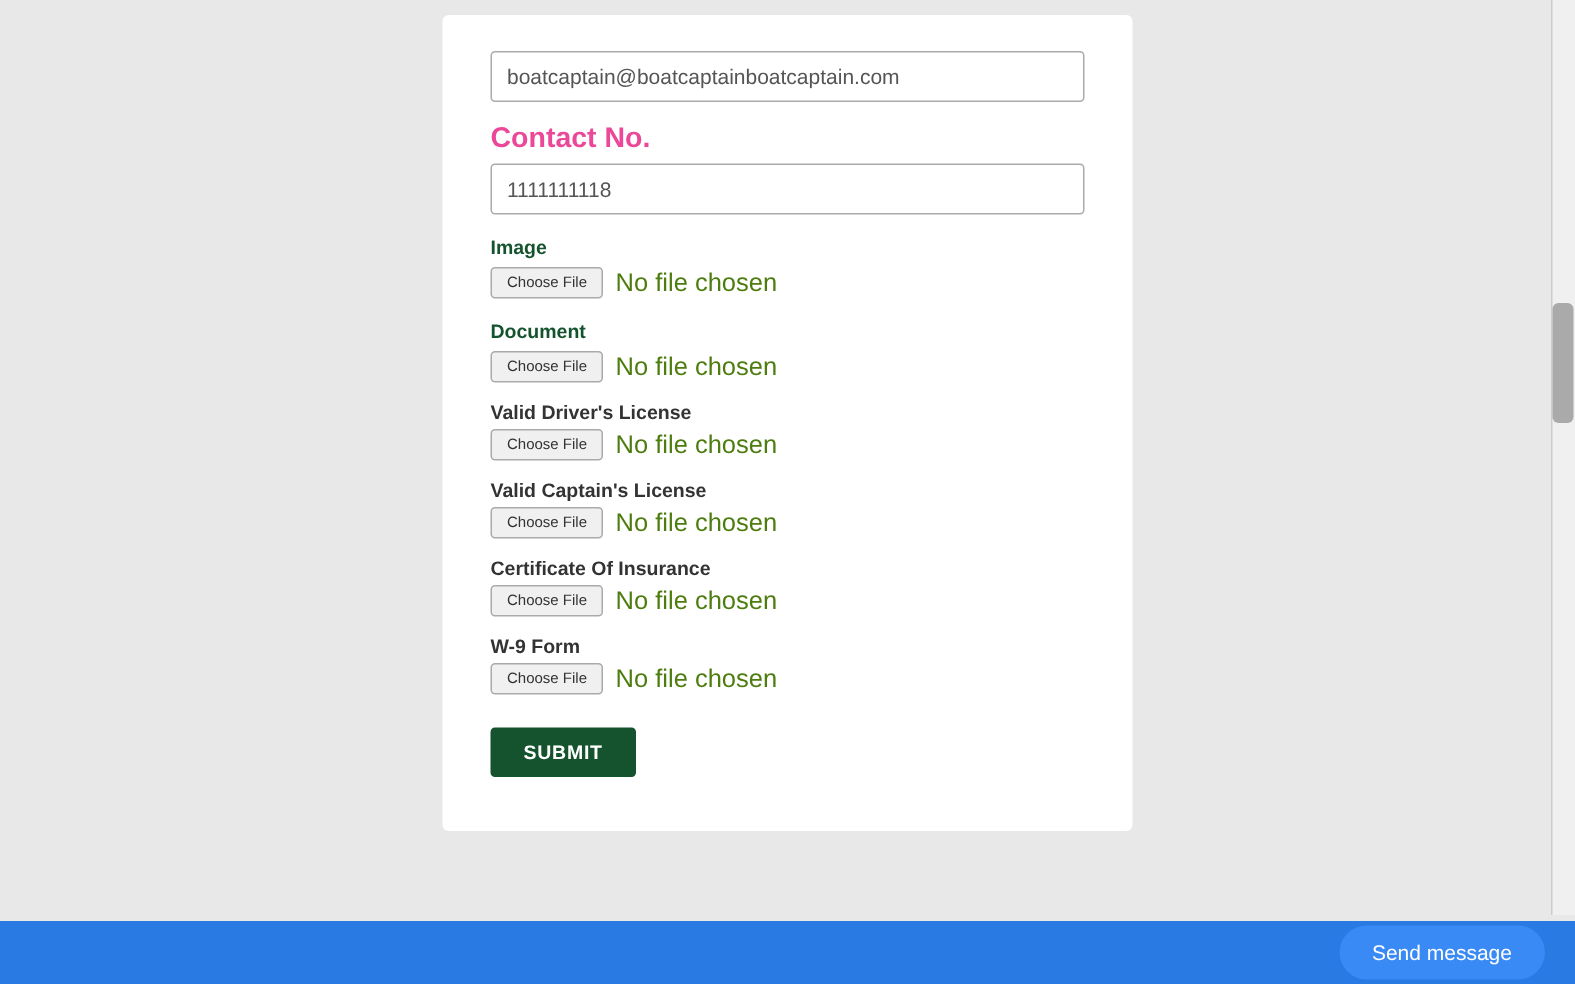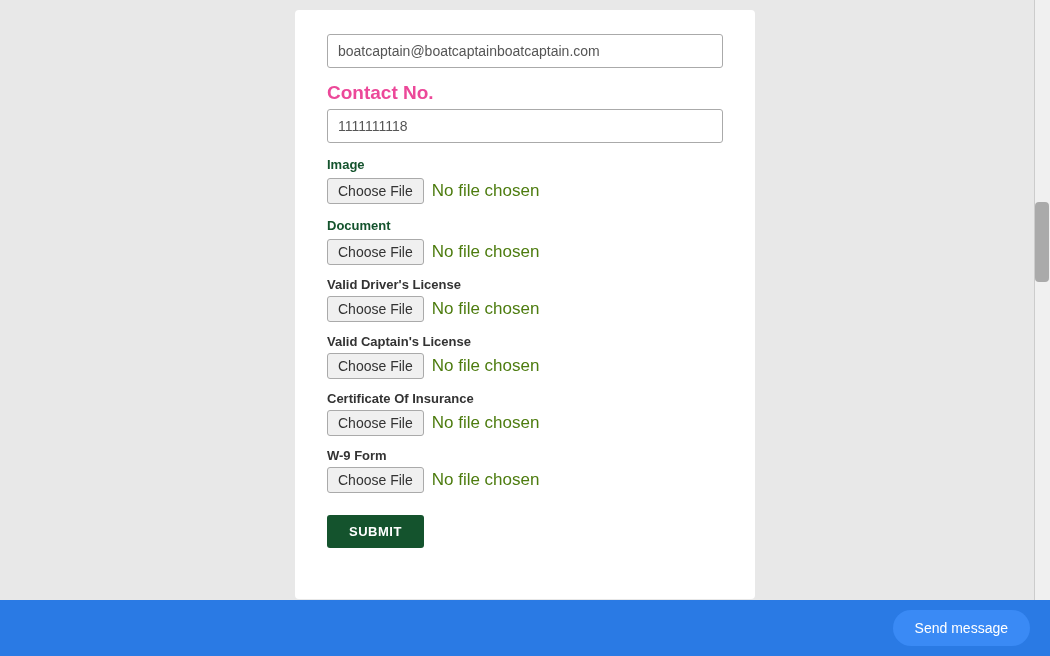--- a/index.html
+++ b/index.html
@@ -25,21 +25,21 @@
       align-items: flex-start;
       padding-top: 0px;
       height: 610px;
       overflow-y: scroll;
       background-color: #e8e8e8;
     }
 
     .form-card {
       background: #fff;
       border-radius: 4px;
-      padding: 24px 32px 51px 32px;
+      padding: 24px 32px 36px 32px;
       width: 460px;
       margin-top: 10px;
       margin-bottom: 20px;
     }
 
     .field-group {
       margin-bottom: 14px;
     }
 
     .field-label {
@@ -80,21 +80,21 @@
       display: flex;
       align-items: center;
       margin-bottom: 12px;
     }
 
     .file-choose-btn {
       background: #f0f0f0;
       border: 1px solid #aaa;
       border-radius: 3px;
       padding: 4px 10px;
-      font-size: 14px;
+      font-size: 10px;
       cursor: pointer;
       color: #333;
       margin-right: 8px;
       white-space: nowrap;
     }
 
     .no-file-text {
       color: #4d7c0f;
       font-size: 17px;
       text-align: right;
@@ -136,21 +136,21 @@
       position: absolute;
       right: 1px;
       top: 200px;
     }
 
     .bottom-bar {
       position: absolute;
       bottom: 0;
       left: 0;
       width: 1050px;
-      height: 56px;
+      height: 42px;
       background-color: #2a7ae4;
       display: flex;
       align-items: center;
       justify-content: flex-end;
       padding-right: 20px;
     }
 
     .send-message-btn {
       background-color: #2a7ae4;
       color: #fff;

